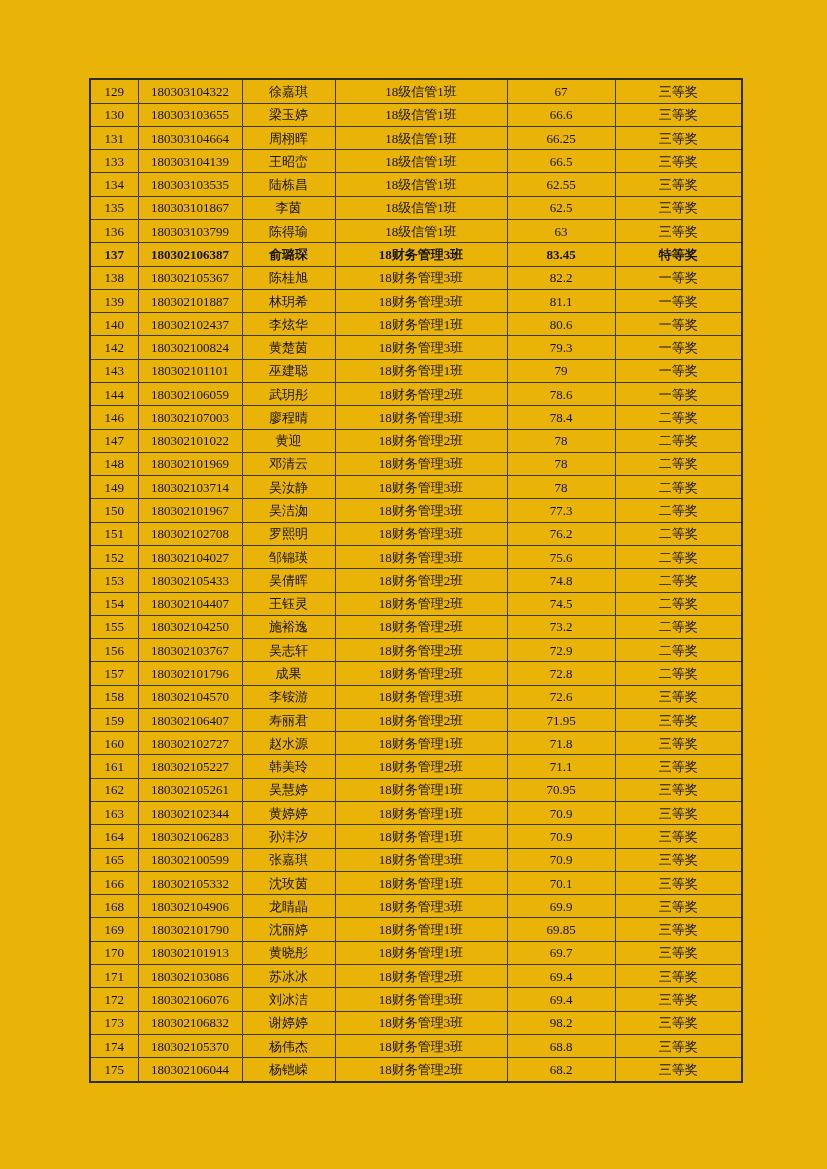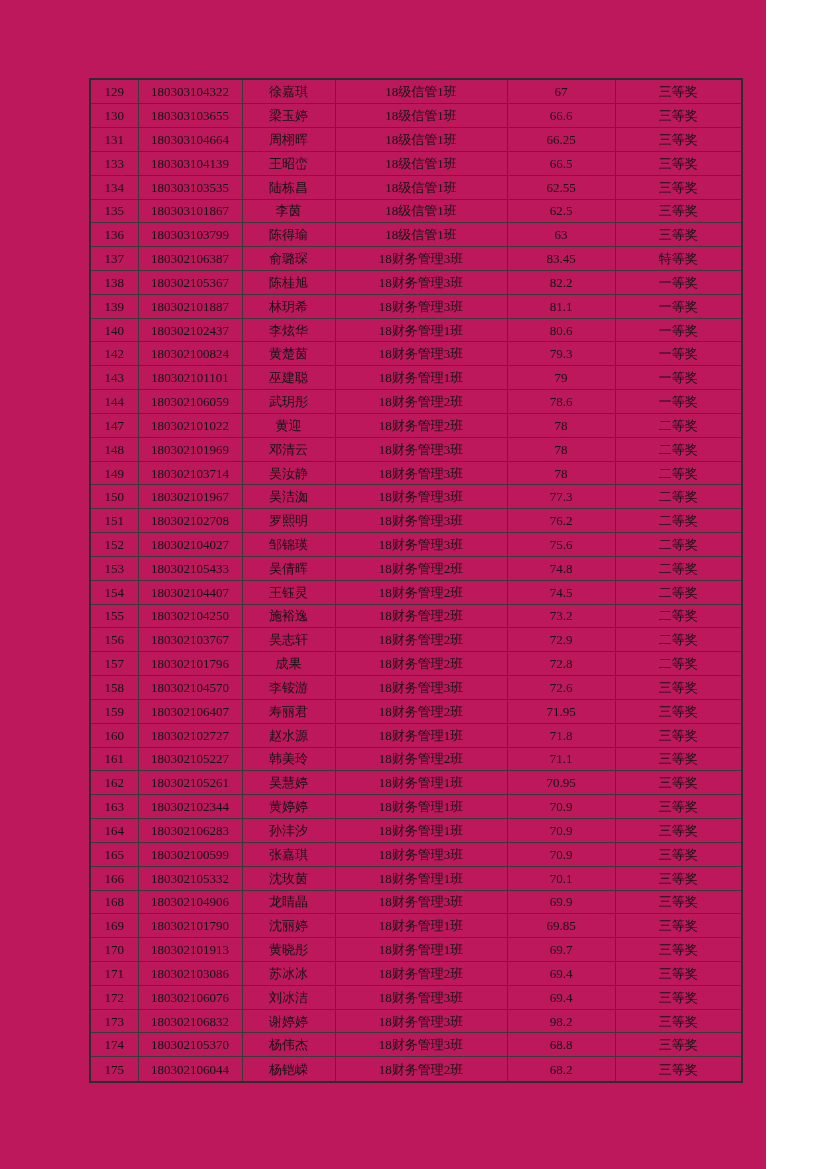--- a/index.html
+++ b/index.html
@@ -2,23 +2,23 @@
 <html><head>
 <meta charset="utf-8">
 <style>
   html, body {
     margin: 0;
     padding: 0;
     background: #ffffff;
   }
   .page {
     position: relative;
-    width: 766px;
+    width: 827px;
     height: 1169px;
-    background: #be185d;
+    background: #eab308;
     font-family: "Liberation Serif", "DejaVu Serif", serif;
     overflow: hidden;
   }
   table.results {
     position: absolute;
     left: 89px;
     top: 78px;
     width: 652px;
     height: 1005px;
     border-collapse: collapse;
@@ -36,21 +36,21 @@
     overflow: hidden;
     line-height: 1;
   }
   table.results col.c0 { width: 48px; }
   table.results col.c1 { width: 104px; }
   table.results col.c2 { width: 93px; }
   table.results col.c3 { width: 172px; }
   table.results col.c4 { width: 108px; }
   table.results col.c5 { width: 127px; }
   table.results tr.bold-row td {
-    font-weight: normal;
+    font-weight: bold;
   }
 </style>
 </head>
 <body>
 
 <div class="page">
   <table class="results">
     <colgroup>
       <col class="c0">
         <col class="c1">
@@ -166,20 +166,28 @@
         </tr>
         <tr>
           <td>144</td>
           <td>180302106059</td>
           <td>武玥彤</td>
           <td>18财务管理2班</td>
           <td>78.6</td>
           <td>一等奖</td>
         </tr>
         <tr>
+          <td>146</td>
+          <td>180302107003</td>
+          <td>廖程晴</td>
+          <td>18财务管理3班</td>
+          <td>78.4</td>
+          <td>二等奖</td>
+        </tr>
+        <tr>
           <td>147</td>
           <td>180302101022</td>
           <td>黄迎</td>
           <td>18财务管理2班</td>
           <td>78</td>
           <td>二等奖</td>
         </tr>
         <tr>
           <td>148</td>
           <td>180302101969</td>

